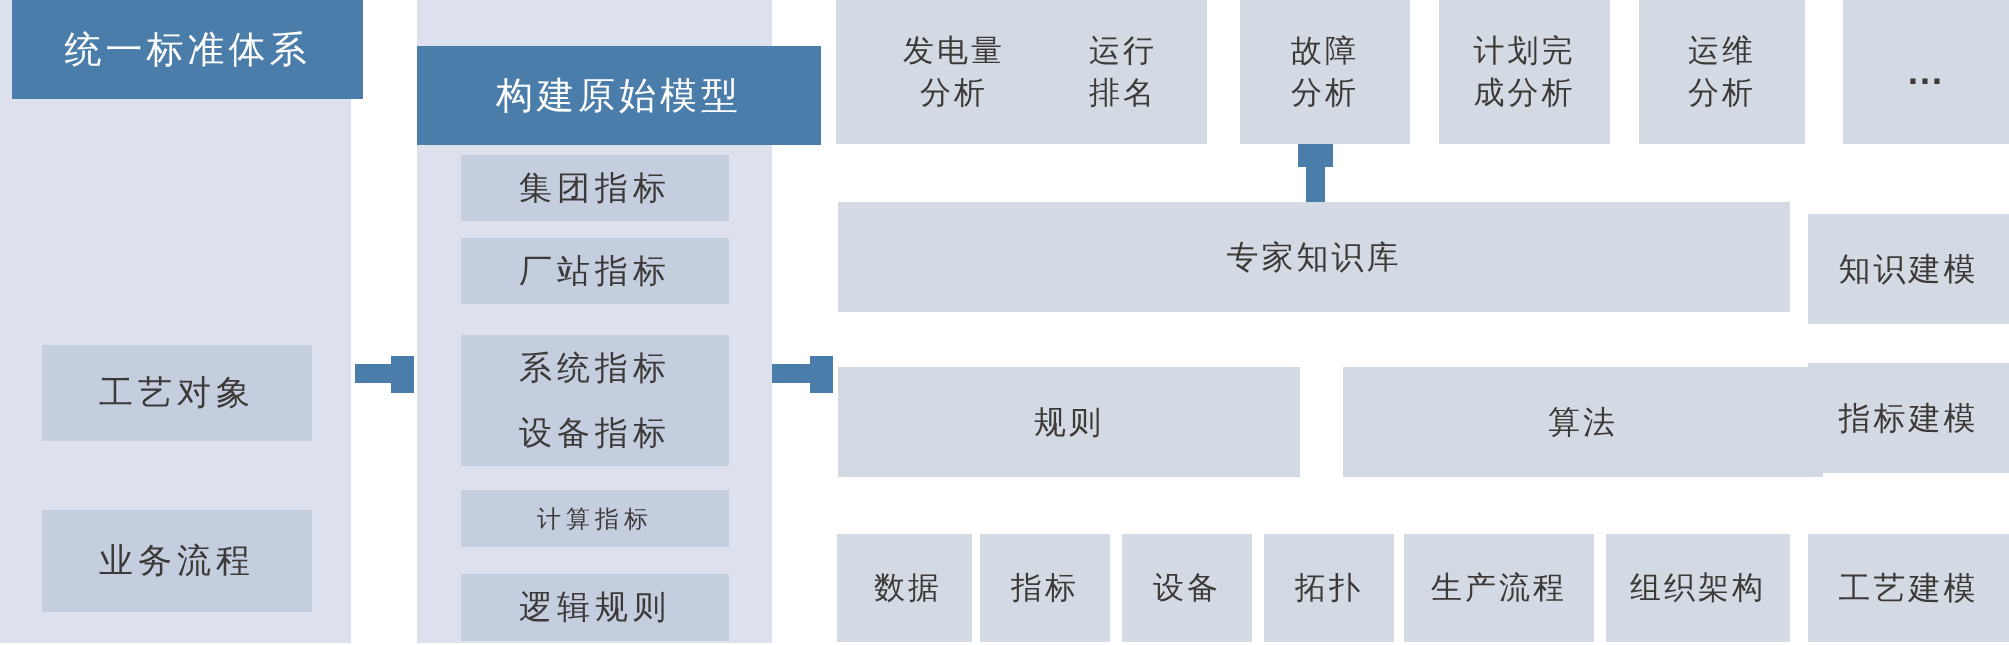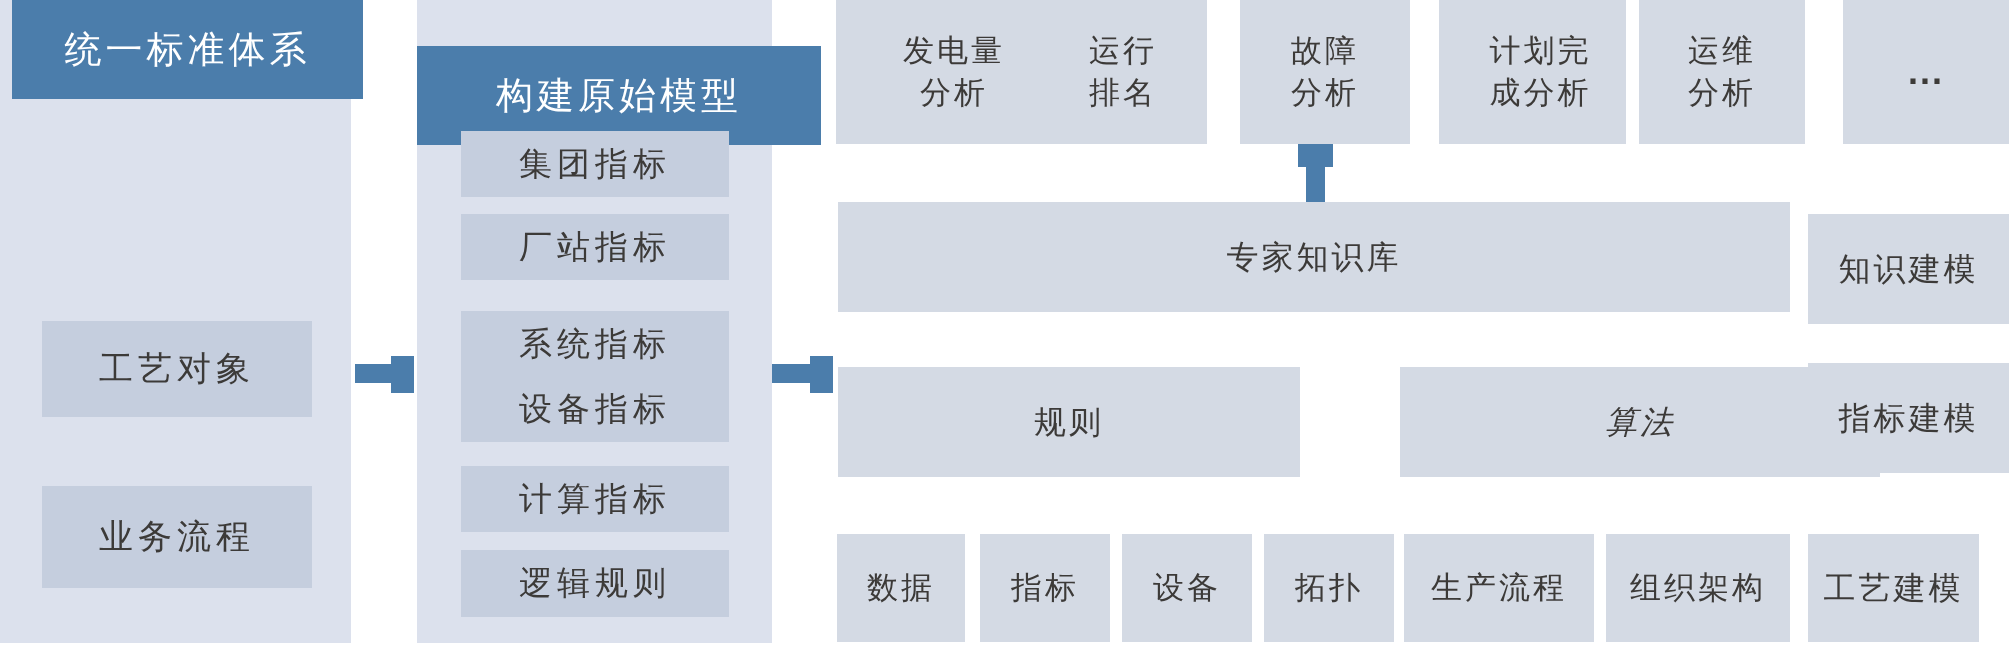--- a/index.html
+++ b/index.html
@@ -15,21 +15,21 @@
   .panel{background:var(--panel-bg,#dce1ed);}
   .hdr{
     background:var(--header-blue,#4b7dab);
     color:var(--header-text,#ffffff);
     display:flex;align-items:center;justify-content:center;
     font-size:37px;letter-spacing:4px;font-weight:400;
   }
   .pbox{
     background:var(--panel-box-bg,#c5cede);
     display:flex;align-items:center;justify-content:center;
-    font-size:34px;letter-spacing:5px;
+    font-size:34px;letter-spacing:5px;margin-top:24px;
   }
   .rbox{
     background:var(--right-box-bg,#d4dae4);
     display:flex;align-items:center;justify-content:center;
     font-size:31px;letter-spacing:3px;
     text-align:center;white-space:pre-line;line-height:42px;
   }
   .big{font-size:32px;}
   .dots{font-size:36px;font-weight:bold;letter-spacing:2px;}
   .arrowpart{background:var(--arrow-blue,#4b7dab);}
@@ -48,53 +48,53 @@
     <div class="abs arrowpart" style="left:355px;top:364px;width:36px;height:19px;"></div>
     <div class="abs arrowpart" style="left:391px;top:356px;width:23px;height:37px;"></div>
   </div>
 
   <div class="abs panel" style="left:417px;top:0;width:355px;height:643px;"></div>
   <div class="abs hdr" style="left:417px;top:0;width:404px;height:99px;margin-top:46px;">构建原始模型</div>
   <div class="abs pbox" style="left:461px;top:131px;width:268px;height:66px;font-size:33px;">集团指标</div>
   <div class="abs pbox" style="left:461px;top:214px;width:268px;height:66px;font-size:33px;">厂站指标</div>
   <div class="abs pbox" style="left:461px;top:311px;width:268px;height:66px;font-size:33px;">系统指标</div>
   <div class="abs pbox" style="left:461px;top:376px;width:268px;height:66px;font-size:33px;text-align:center;">设备指标</div>
-  <div class="abs pbox" style="left:461px;top:466px;width:268px;height:66px;font-size:33px;">计算指标</div>
+  <div class="abs pbox" style="left:461px;top:466px;width:268px;height:57px;font-size:24px;">计算指标</div>
   <div class="abs pbox" style="left:461px;top:550px;width:268px;height:67px;font-size:33px;">逻辑规则</div>
 
   <div>
     <div class="abs arrowpart" style="left:772px;top:364px;width:38px;height:19px;"></div>
     <div class="abs arrowpart" style="left:810px;top:356px;width:23px;height:37px;"></div>
   </div>
 
   <div class="abs rbox" style="left:836px;top:0;width:172px;height:144px;padding-left:32px;">发电量
 分析</div>
   <div class="abs rbox" style="left:1039px;top:0;width:168px;height:144px;">运行
 排名</div>
   <div class="abs rbox" style="left:1240px;top:0;width:170px;height:144px;">故障
 分析</div>
-  <div class="abs rbox" style="left:1439px;top:0;width:171px;height:144px;padding-left:16px;">计划完
+  <div class="abs rbox" style="left:1439px;top:0;width:171px;height:144px;">计划完
 成分析</div>
   <div class="abs rbox" style="left:1639px;top:0;width:166px;height:144px;">运维
 分析</div>
   <div class="abs rbox dots" style="left:1843px;top:0;width:166px;height:144px;">...</div>
 
   <div>
     <div class="abs arrowpart" style="left:1298px;top:144px;width:35px;height:23px;"></div>
     <div class="abs arrowpart" style="left:1306px;top:167px;width:19px;height:36px;"></div>
   </div>
 
   <div class="abs rbox big" style="left:838px;top:202px;width:952px;height:110px;">专家知识库</div>
   <div class="abs rbox big" style="left:1808px;top:202px;width:201px;height:110px;margin-top:12px;">知识建模</div>
 
   <div class="abs rbox big" style="left:838px;top:367px;width:462px;height:110px;">规则</div>
-  <div class="abs rbox big" style="left:1400px;top:367px;width:480px;height:110px;font-style:italic;">算法</div>
+  <div class="abs rbox big" style="left:1343px;top:367px;width:480px;height:110px;">算法</div>
   <div class="abs rbox big" style="left:1808px;top:363px;width:201px;height:110px;">指标建模</div>
 
-  <div class="abs rbox" style="left:837px;top:534px;width:128px;height:108px;">数据</div>
+  <div class="abs rbox" style="left:837px;top:534px;width:128px;height:108px;padding-left:7px;">数据</div>
   <div class="abs rbox" style="left:980px;top:534px;width:130px;height:108px;">指标</div>
   <div class="abs rbox" style="left:1122px;top:534px;width:130px;height:108px;">设备</div>
   <div class="abs rbox" style="left:1264px;top:534px;width:130px;height:108px;">拓扑</div>
   <div class="abs rbox" style="left:1404px;top:534px;width:190px;height:108px;">生产流程</div>
   <div class="abs rbox" style="left:1606px;top:534px;width:184px;height:108px;">组织架构</div>
-  <div class="abs rbox big" style="left:1808px;top:534px;width:171px;height:108px;">工艺建模</div>
+  <div class="abs rbox big" style="left:1808px;top:534px;width:201px;height:108px;">工艺建模</div>
 
 </div>
 
 </body></html>

